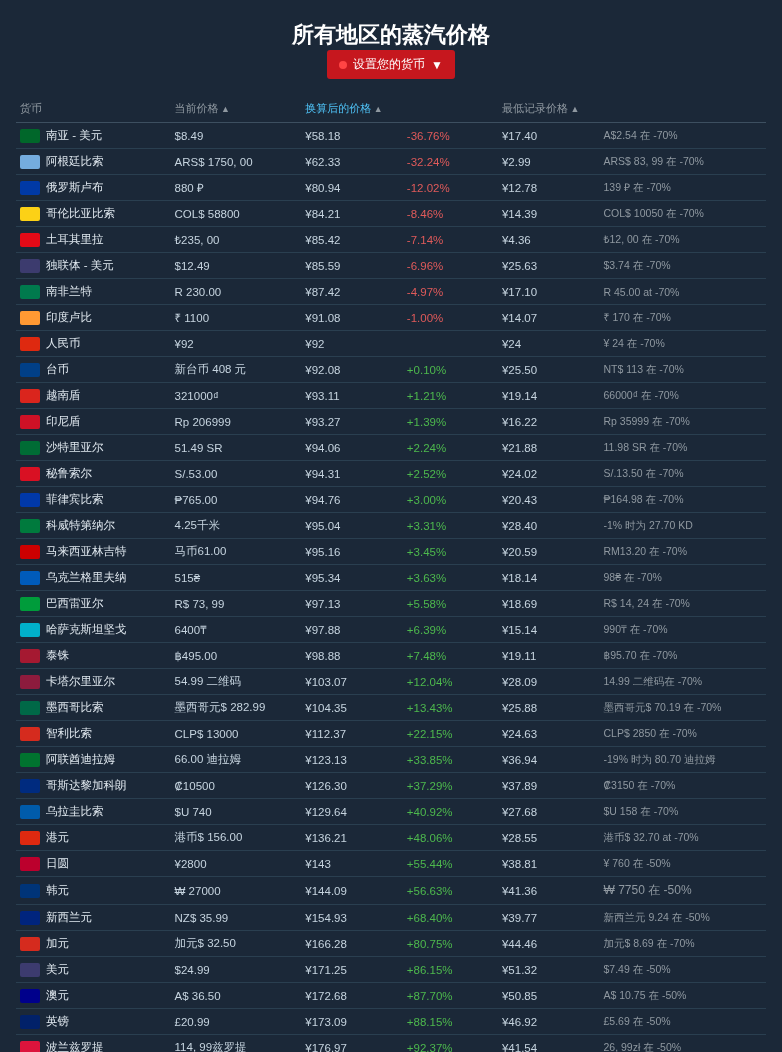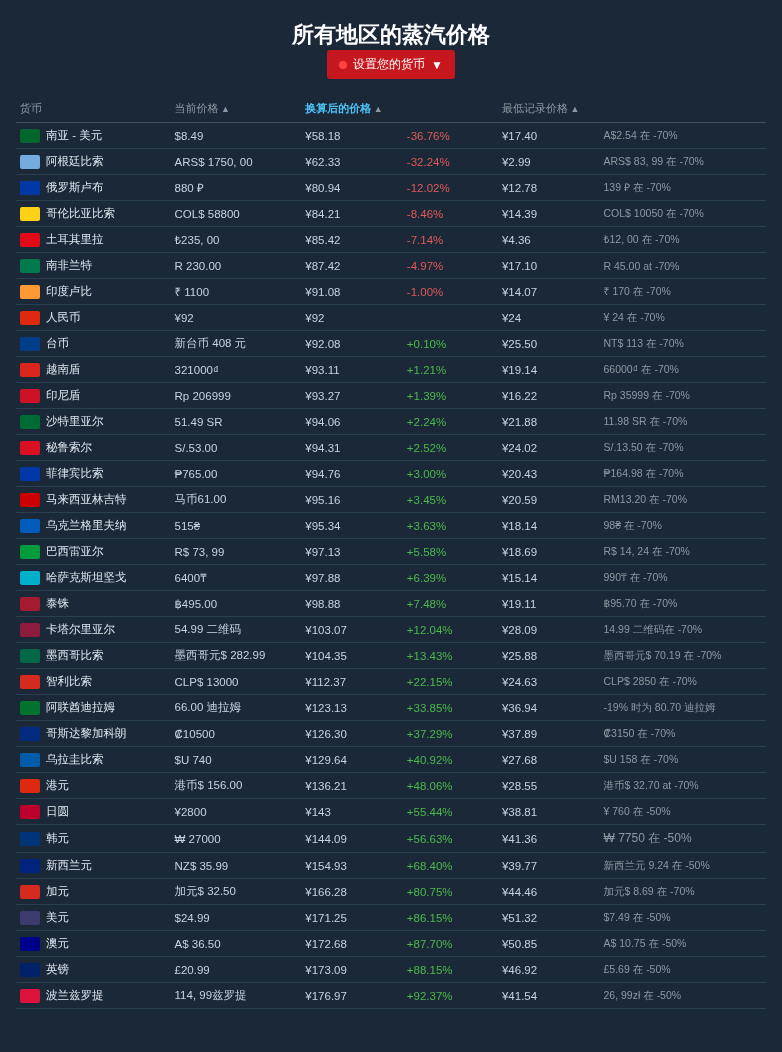--- a/index.html
+++ b/index.html
@@ -94,21 +94,21 @@
       display: inline-block;
       flex-shrink: 0;
     }
     .currency-name {
       color: #e0e8ef;
     }
     .positive { color: #4db84d; }
     .negative { color: #e05a5a; }
     .col-currency { width: 130px; }
     .col-current { width: 110px; }
-    .col-converted { width: 80px; font-weight: bold; }
+    .col-converted { width: 80px; }
     .col-change { width: 80px; }
     .col-lowest { width: 80px; }
     .col-lowest-detail { width: 140px; color: #8f98a0; font-size: 11px; }
 
     
     .flag-icon span {
       display: block;
       width: 100%;
       height: 100%;
       font-size: 8px;
@@ -215,20 +215,35 @@
   </td>
           <td>₺235, 00</td>
           <td>¥85.42</td>
           <td class="negative">-7.14%</td>
           <td>¥4.36</td>
           <td style="color: rgb(143, 152, 160); font-size: 10.5px;">₺12, 00 在 -70%</td>
         </tr>
         <tr>
           <td>
     <div class="currency-cell">
+      <div class="flag-icon" style="background:#3c3b6e; border-radius:2px;">
+        <span></span>
+      </div>
+      <span class="currency-name">独联体 - 美元</span>
+    </div>
+  </td>
+          <td>$12.49</td>
+          <td>¥85.59</td>
+          <td class="negative">-6.96%</td>
+          <td>¥25.63</td>
+          <td style="color: rgb(143, 152, 160); font-size: 10.5px;">$3.74 在 -70%</td>
+        </tr>
+        <tr>
+          <td>
+    <div class="currency-cell">
       <div class="flag-icon" style="background:#007a4d; border-radius:2px;">
         <span></span>
       </div>
       <span class="currency-name">南非兰特</span>
     </div>
   </td>
           <td>R 230.00</td>
           <td>¥87.42</td>
           <td class="negative">-4.97%</td>
           <td>¥17.10</td>
@@ -346,20 +361,35 @@
         <span></span>
       </div>
       <span class="currency-name">菲律宾比索</span>
     </div>
   </td>
           <td>₱765.00</td>
           <td>¥94.76</td>
           <td class="positive">+3.00%</td>
           <td>¥20.43</td>
           <td style="color: rgb(143, 152, 160); font-size: 10.5px;">₱164.98 在 -70%</td>
+        </tr>
+        <tr>
+          <td>
+    <div class="currency-cell">
+      <div class="flag-icon" style="background:#007a3d; border-radius:2px;">
+        <span></span>
+      </div>
+      <span class="currency-name">科威特第纳尔</span>
+    </div>
+  </td>
+          <td>4.25千米</td>
+          <td>¥95.04</td>
+          <td class="positive">+3.31%</td>
+          <td>¥28.40</td>
+          <td style="color: rgb(143, 152, 160); font-size: 10.5px;">-1% 时为 27.70 KD</td>
         </tr>
         <tr>
           <td>
     <div class="currency-cell">
       <div class="flag-icon" style="background:#cc0001; border-radius:2px;">
         <span></span>
       </div>
       <span class="currency-name">马来西亚林吉特</span>
     </div>
   </td>

